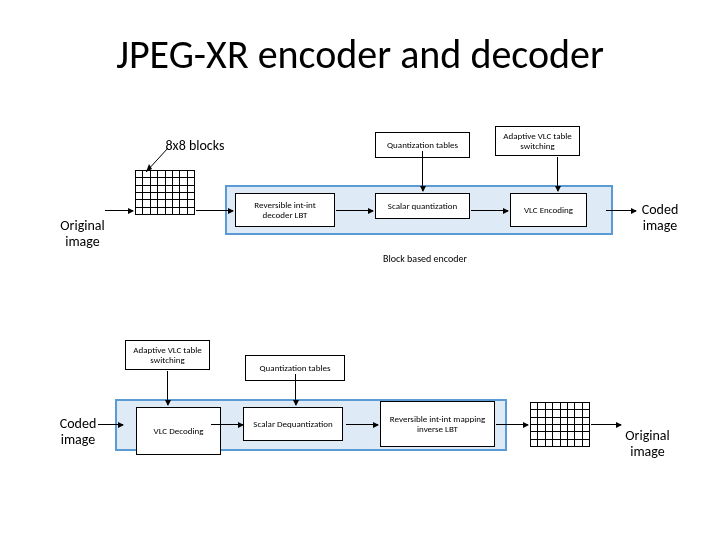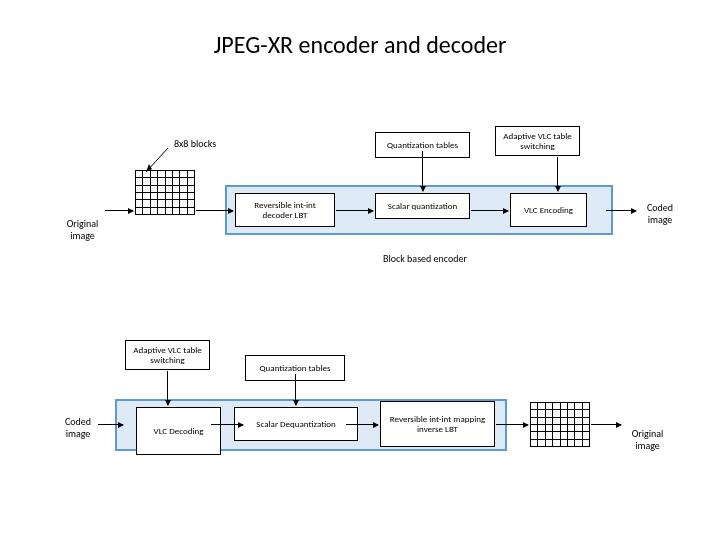--- a/index.html
+++ b/index.html
@@ -10,39 +10,39 @@
     font-family: Calibri, Arial, sans-serif;
     position: relative;
     overflow: hidden;
   }
   .title {
     position: absolute;
     top: 30px;
     left: 0;
     width: 720px;
     text-align: center;
-    font-size: 24px;
+    font-size: 40px;
     font-weight: 400;
     color: #000;
   }
   .box {
     position: absolute;
     border: 1px solid #000;
     background: #fff;
     font-size: 9px;
     display: flex;
     align-items: center;
     justify-content: center;
     text-align: center;
     padding: 12px 4px;
     line-height: 1.15;
   }
   .label {
     position: absolute;
-    font-size: 10px;
+    font-size: 14px;
     text-align: center;
     line-height: 1.15;
   }
   .group {
     position: absolute;
     border: 2px solid #5b9bd5;
     background: #deeaf6;
     z-index: 0;
   }
   .box, .label, .gridimg, .arrow, .arrowv { z-index: 1; }
@@ -198,21 +198,21 @@
 <div class="group" style="left:115px; top:399px; width:392px; height:52px;"></div>
 
 <div class="box" style="left:125px; top:340px; width:85px; height:30px;">Adaptive VLC table switching</div>
 
 <div class="box" style="left:245px; top:355px; width:100px; height:18px;">Quantization tables</div>
 
 <div class="label" style="left:58px; top:416px; width:40px;">Coded image</div>
 
 <div class="box" style="left:136px; top:407px; width:85px; height:48px;">VLC Decoding</div>
 
-<div class="box" style="left:234px; top:407px; width:124px; height:34px;text-align:center;">Scalar Dequantization</div>
+<div class="box" style="left:243px; top:407px; width:100px; height:34px;text-align:center;">Scalar Dequantization</div>
 
 <div class="box" style="left:380px; top:401px; width:115px; height:46px;">Reversible int-int mapping inverse LBT</div>
 
 <div class="gridimg" style="left:530px; top:402px;">
   <table>
       <tbody>
         <tr>
           <td></td>
           <td></td>
           <td></td>

